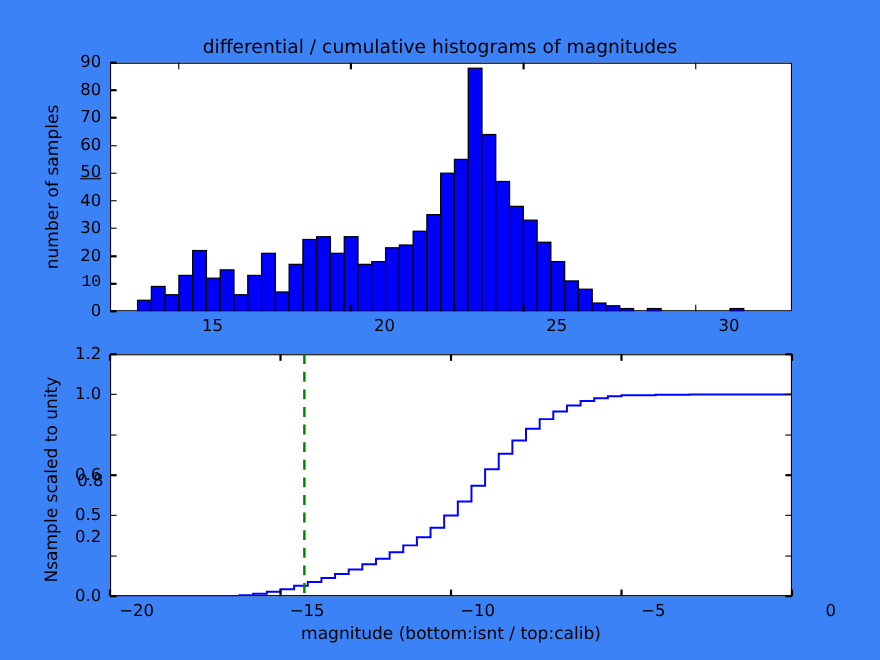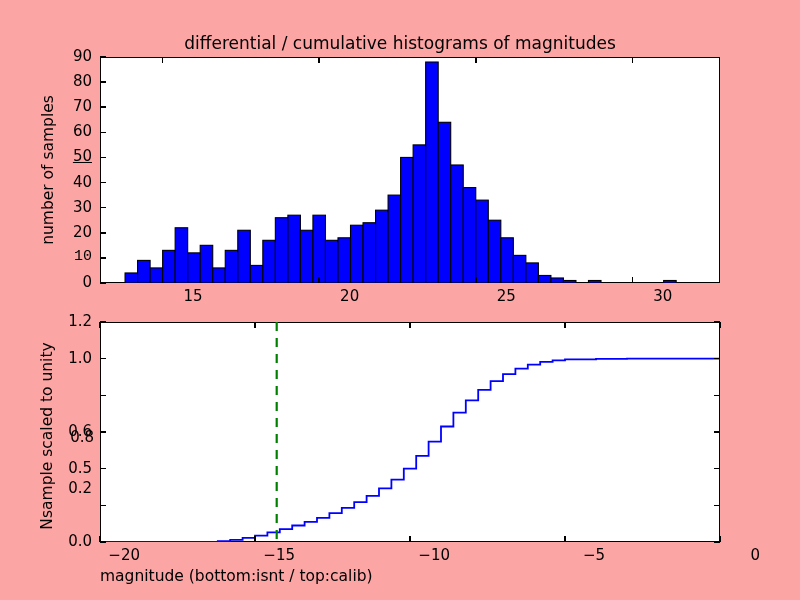--- a/index.html
+++ b/index.html
@@ -1,21 +1,21 @@
 <!DOCTYPE html>
 <html><head>
 <meta charset="utf-8">
 <style>
   html,body{margin:0;padding:0;background:#ffffff;}
   body{width:800px;height:600px;font-family:"DejaVu Sans",sans-serif;overflow:hidden;}
-  #fig{position:relative;width:800px;height:600px;background:#fca5a5;}
+  #fig{position:relative;width:800px;height:600px;background:#3b82f6;}
   .axis-frame{position:absolute;border:1.6px solid #000;background:#ffffff;box-sizing:border-box;}
   .plot-title{position:absolute;left:0;right:0;text-align:center;font-size:17px;color:#000;}
   .ylabel{position:absolute;transform-origin:50% 50%;white-space:nowrap;font-size:15.5px;color:#000;}
-  .xlabel{position:absolute;font-size:15.5px;color:#000;white-space:nowrap;}
+  .xlabel{position:absolute;text-align:center;font-size:15.5px;color:#000;white-space:nowrap;}
   .ytick-lbl{position:absolute;text-align:right;font-size:15px;color:#000;white-space:nowrap;}
   .xtick-lbl{position:absolute;text-align:right;font-size:15px;color:#000;white-space:nowrap;}
   .tick-v{position:absolute;background:#000;}
   .tick-h{position:absolute;background:#000;}
   .legend-box{position:absolute;border:1.4px solid #000;background:#fff;box-sizing:border-box;
               display:flex;align-items:center;}
   .legend-label{font-size:17px;color:#000;white-space:nowrap;}
   svg{display:block;}
 </style>
 </head>

